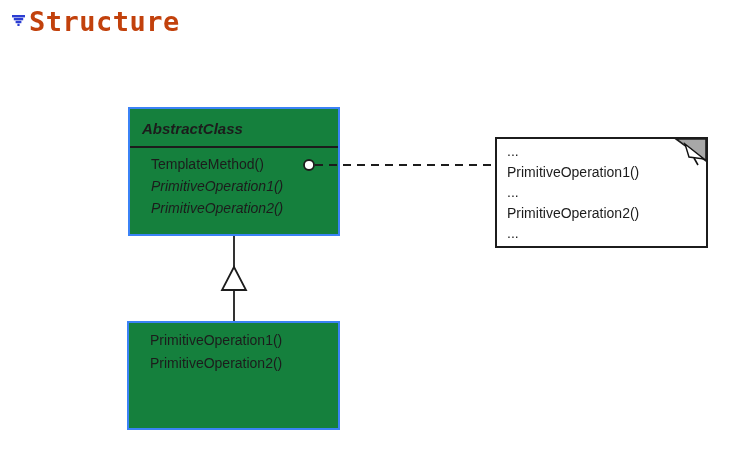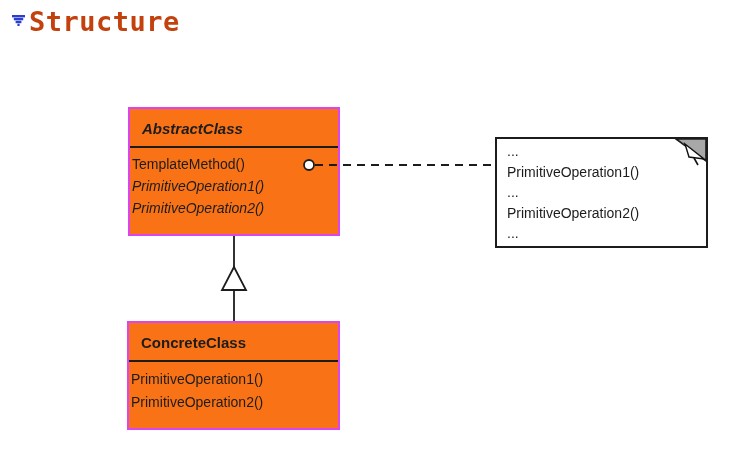--- a/index.html
+++ b/index.html
@@ -41,36 +41,36 @@
     font-size: 27px;
     line-height: 27px;
     letter-spacing: 0.5px;
     color: #c2410c;
     white-space: nowrap;
   }
 
   
   .class-box {
     position: absolute;
-    background: #f97316;
-    border: 2px solid #d946ef;
+    background: #15803d;
+    border: 2px solid #3b82f6;
     box-sizing: border-box;
   }
   .class-box .compartment-title {
     border-bottom: 2px solid #1c1c1c;
     font-weight: bold;
     font-size: 15px;
     padding: 11px 12px 9px 12px;
     white-space: nowrap;
   }
   .class-box.abstract .compartment-title {
     font-style: italic;
   }
   .class-box .compartment-body {
-    padding: 5px 2px;
+    padding: 5px 21px;
   }
   .method-line {
     font-size: 14px;
     line-height: 22px;
     white-space: nowrap;
   }
   .method-line.italic {
     font-style: italic;
   }
 
@@ -136,21 +136,20 @@
 
   <div class="note-box">
     <div class="note-line">...</div>
     <div class="note-line">PrimitiveOperation1()</div>
     <div class="note-line">...</div>
     <div class="note-line">PrimitiveOperation2()</div>
     <div class="note-line">...</div>
   </div>
 
   <div class="class-box" id="concrete-box">
-    <div class="compartment-title">ConcreteClass</div>
     <div class="compartment-body">
       <div class="method-line">PrimitiveOperation1()</div>
       <div class="method-line">PrimitiveOperation2()</div>
     </div>
   </div>
 
   <svg class="overlay" viewBox="0 0 746 463">
 
     <g>
       <line x1="315" y1="165" x2="494" y2="165" stroke="#1c1c1c" stroke-width="2" stroke-dasharray="8 6"></line>

